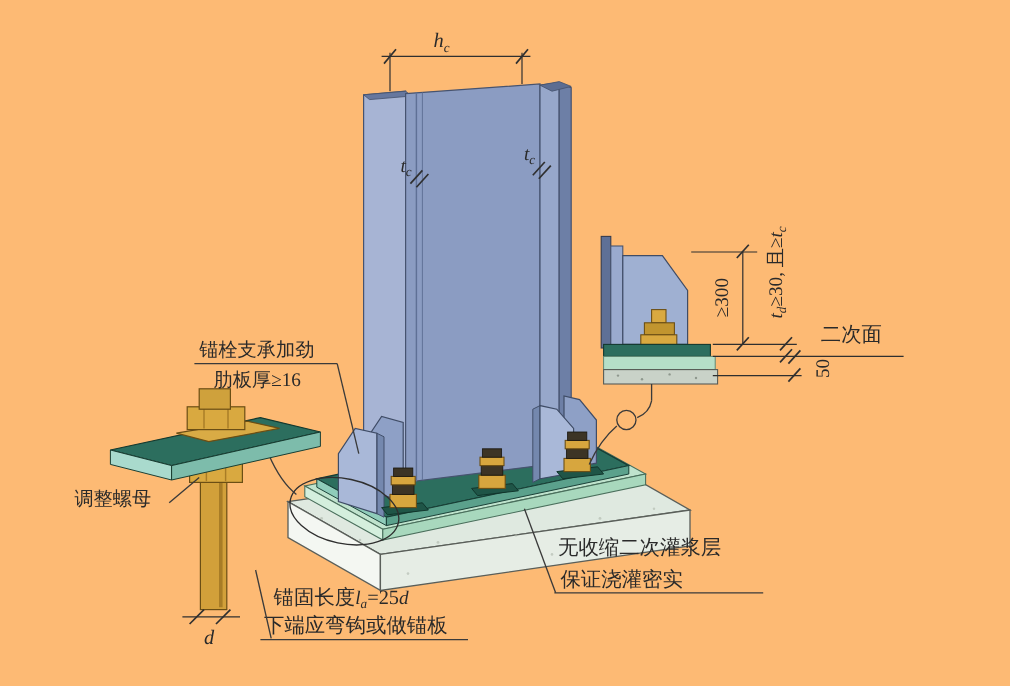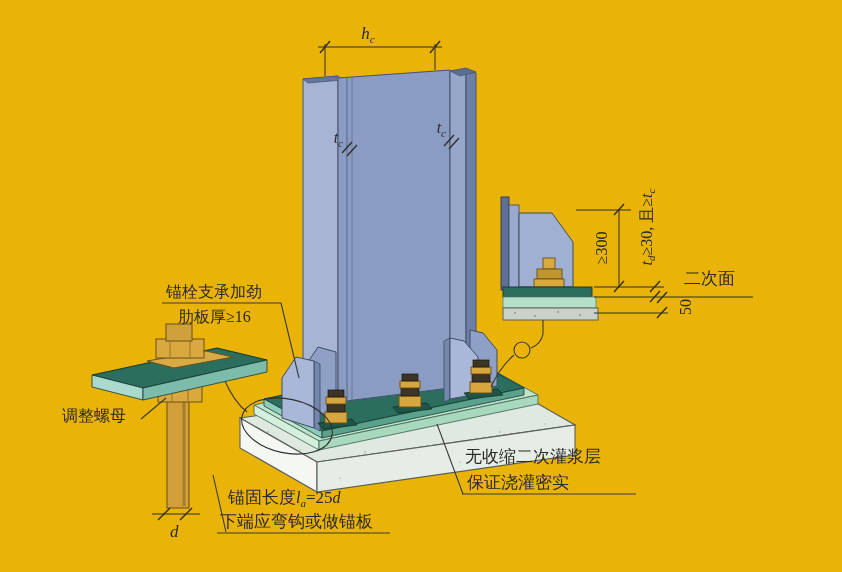--- a/index.html
+++ b/index.html
@@ -1,16 +1,16 @@
 <!DOCTYPE html>
 <html><head>
 <meta charset="utf-8">
 <style>
   html,body{margin:0;padding:0;background:#ffffff;}
-  .page{width:842px;height:572px;background:#eab308;position:relative;overflow:hidden;}
+  .page{width:842px;height:572px;background:#fdba74;position:relative;overflow:hidden;}
   svg{display:block;}
   text{fill:#2a2a2a;}
   .cn{font-family:"Liberation Serif",serif;font-size:16px;}
   .cn17{font-family:"Liberation Serif",serif;font-size:17px;}
   .math{font-family:"Liberation Serif",serif;font-style:italic;font-size:16px;}
   .mathbig{font-family:"Liberation Serif",serif;font-style:italic;font-size:17px;}
   .sub{font-size:11px;font-style:italic;}
   .plain{font-style:normal;}
   .dim{stroke:#2f2f2f;stroke-width:1;fill:none;}
   .lead{stroke:#3a3a3a;stroke-width:1.1;fill:none;}

